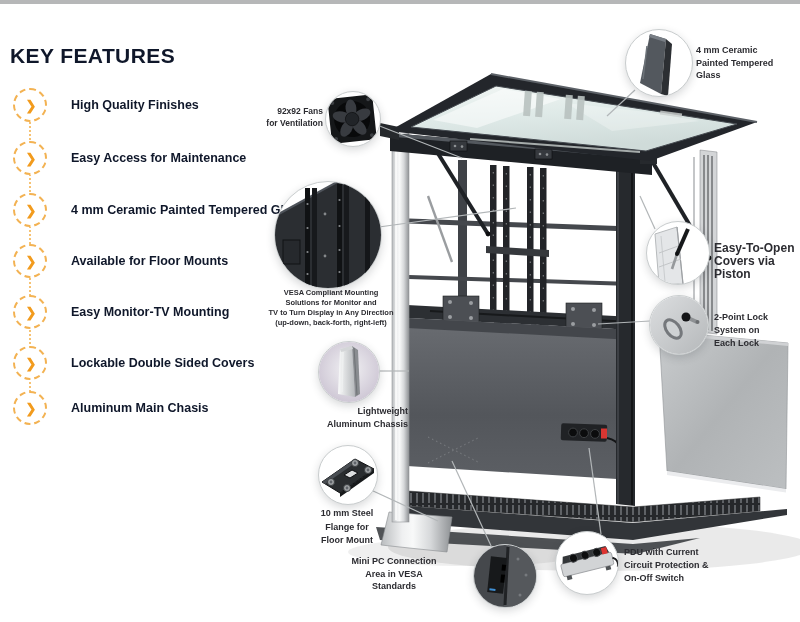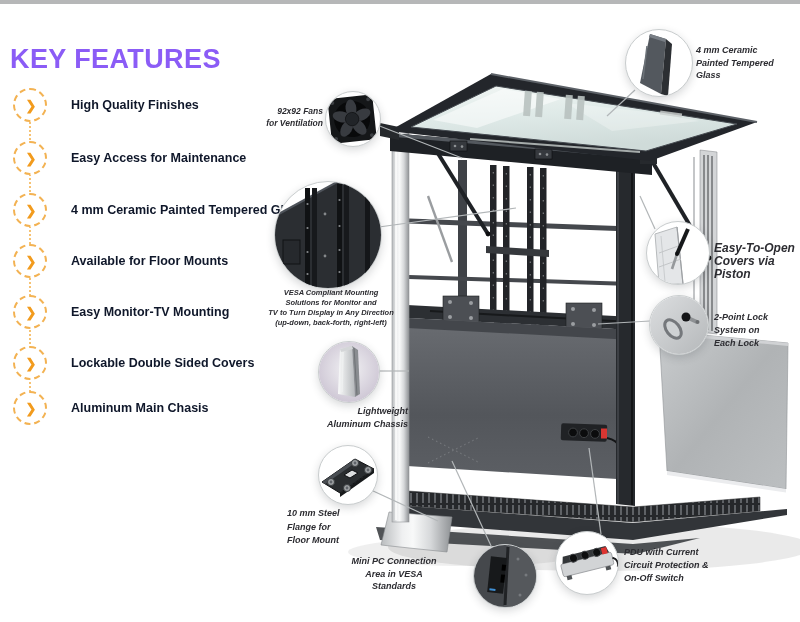--- a/index.html
+++ b/index.html
@@ -4,21 +4,21 @@
 <style>
   html,body{margin:0;padding:0;}
   body{
     width:800px;height:622px;position:relative;overflow:hidden;
     background:#ffffff;font-family:"Liberation Sans", sans-serif;
   }
   .topbar{position:absolute;left:0;top:0;width:800px;height:4px;background:#b6b7b8;}
   
   .title{
     position:absolute;left:10px;top:44px;margin:0;
-    font-size:27px;font-weight:bold;color:#8b5cf6;letter-spacing:.4px;
+    font-size:21px;font-weight:bold;color:#0f172a;letter-spacing:.4px;
   }
   .feat-line{
     position:absolute;left:29px;top:105px;height:303px;width:0;
     border-left:2px dotted #f6c273;z-index:0;
   }
   .feat{
     position:absolute;left:13px;display:flex;align-items:center;z-index:1;width:340px;
   }
   .fcircle{
     width:30px;height:30px;border:2px dashed #f3b252;border-radius:50%;
@@ -27,28 +27,28 @@
   }
   .chev{color:#f29b1d;font-size:13px;font-weight:bold;line-height:1;transform:translateX(1px);}
   .ftext{margin-left:24px;font-size:12.5px;font-weight:bold;color:#0f172a;line-height:18px;}
   
   .cc{
     position:absolute;border-radius:50%;background:#fff;border:1px solid #c9cdce;
     box-shadow:0 3px 8px rgba(40,44,48,.18);overflow:hidden;z-index:2;
   }
   .cc svg{display:block;width:100%;height:100%;}
   
-  .clabel{position:absolute;color:#2c2c31;font-weight:bold;z-index:2;font-style:italic;}
+  .clabel{position:absolute;color:#2c2c31;font-weight:bold;z-index:2;}
   .lab-fans{left:233px;top:105px;width:90px;text-align:right;font-size:8.5px;line-height:12px;}
   .lab-glass{left:696px;top:44px;font-size:9px;line-height:12.5px;}
   .lab-vesa{left:263px;top:288px;width:136px;text-align:center;font-size:7.5px;line-height:10px;}
   .lab-piston{left:714px;top:242px;font-size:12px;line-height:13px;}
   .lab-lock{left:714px;top:311px;font-size:9px;line-height:13px;}
   .lab-chassis{left:288px;top:405px;width:120px;text-align:right;font-size:9px;line-height:13px;}
-  .lab-flange{left:287px;top:507px;width:120px;font-size:9px;line-height:13.5px;}
+  .lab-flange{left:287px;top:507px;width:120px;text-align:center;font-size:9px;line-height:13.5px;}
   .lab-minipc{left:334px;top:555px;width:120px;text-align:center;font-size:9px;line-height:12.5px;}
   .lab-pdu{left:624px;top:546px;font-size:9px;line-height:13px;}
   .render{position:absolute;left:0;top:0;z-index:1;}
 </style>
 </head>
 <body>
 
 <div class="topbar"></div>
 
 <h1 class="title">KEY FEATURES</h1>

